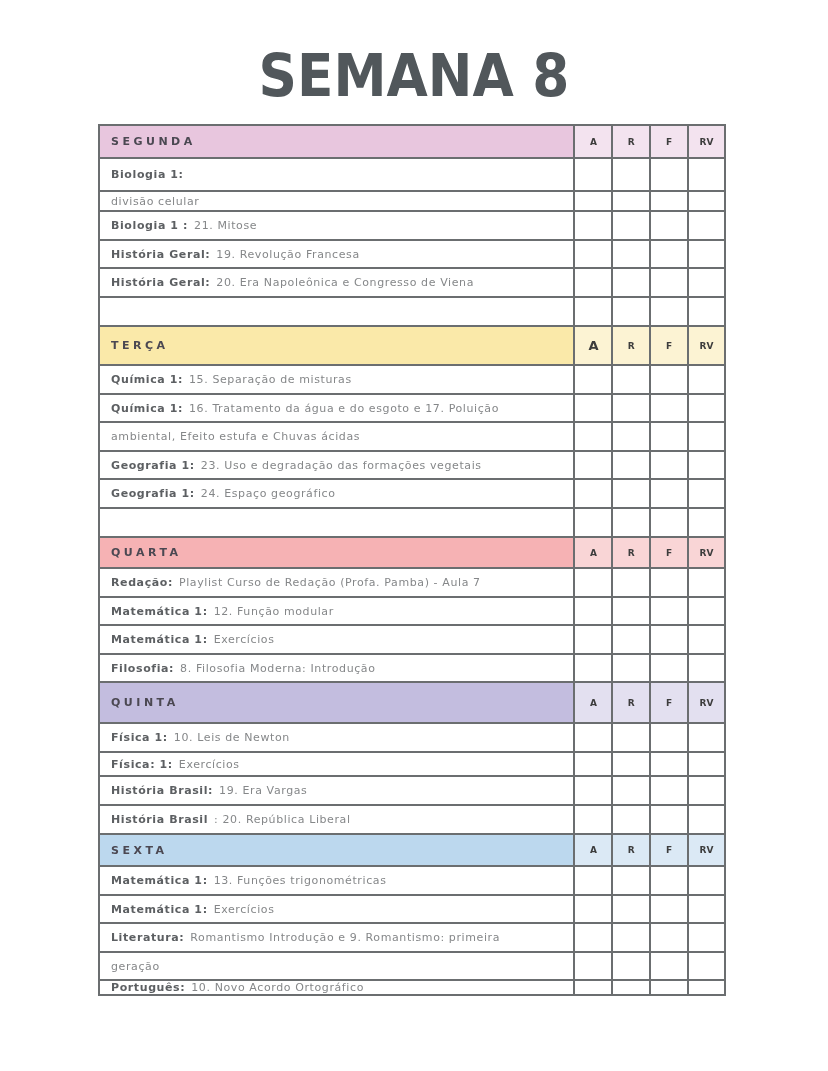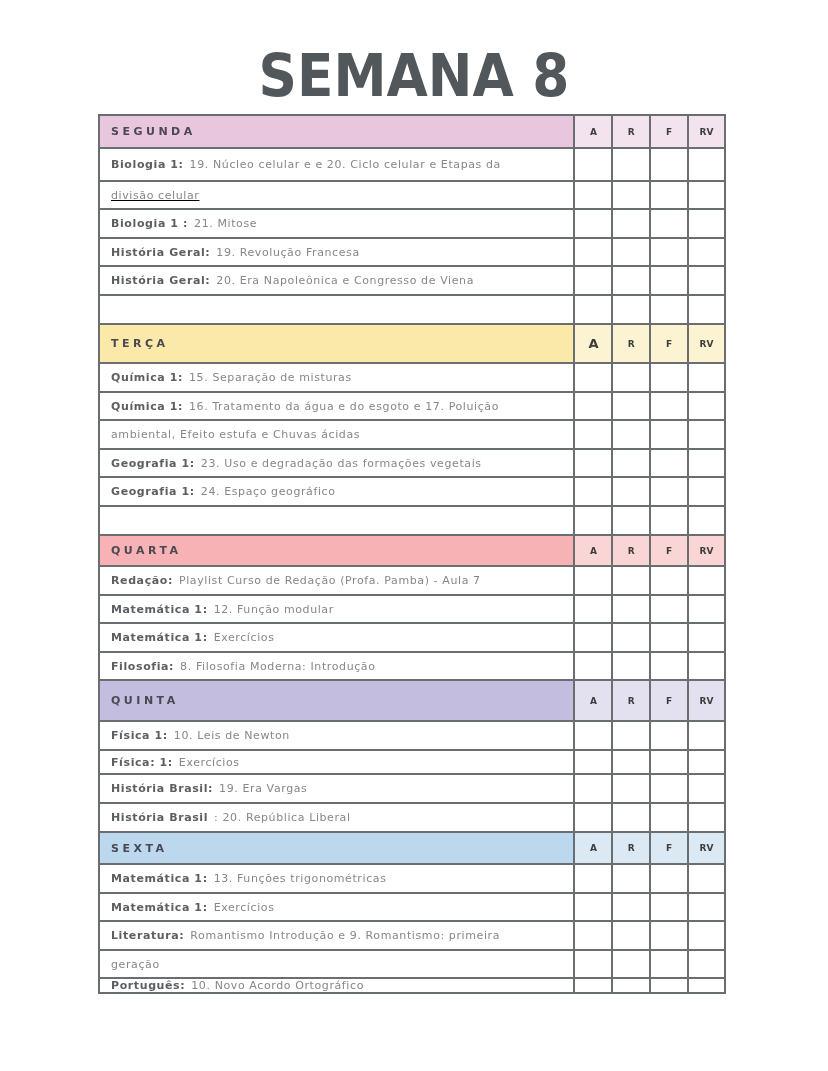--- a/index.html
+++ b/index.html
@@ -4,21 +4,21 @@
 <style>
   html, body { margin: 0; padding: 0; background: #ffffff; }
   body { width: 828px; height: 1071px; position: relative; overflow: hidden; font-family: "DejaVu Sans", sans-serif; }
   .title {
     position: absolute; top: 40px; left: 0; width: 828px; text-align: center;
     font-family: "DejaVu Sans", sans-serif; font-weight: bold;
     font-size: 58px; letter-spacing: 0px; color: #51575b; line-height: 72px;
     transform: scaleX(0.92);
   }
   .plan {
-    position: absolute; left: 98px; top: 114px; width: 628px;
+    position: absolute; left: 98px; top: 124px; width: 628px;
     border-top: 2px solid #6b6e70; border-left: 2px solid #6b6e70;
     box-sizing: border-box;
   }
   .row { display: flex; box-sizing: border-box; }
   .cell {
     box-sizing: border-box; border-right: 2px solid #6b6e70; border-bottom: 2px solid #6b6e70;
     display: flex; align-items: center;
   }
   .main { width: 477px; padding-left: 11px; font-size: 11px; color: #858789; letter-spacing: 0.6px; white-space: nowrap; overflow: hidden; }
   .chk { width: 38px; justify-content: center; }
@@ -47,28 +47,27 @@
       <div class="cell chk" style="background: rgb(243, 227, 239);">
         <span class="colh">F</span>
       </div>
       <div class="cell chk last" style="background: rgb(243, 227, 239);">
         <span class="colh">RV</span>
       </div>
     </div>
     <div class="row" style="height: 33px;">
       <div class="cell main">
         <span class="subj">Biologia 1:</span>
-        <span class="topic">19. Núcleo celular e e 20. Ciclo celular e Etapas da</span>
-      </div>
-      <div class="cell chk"></div>
-      <div class="cell chk"></div>
-      <div class="cell chk"></div>
-      <div class="cell chk last"></div>
-    </div>
-    <div class="row" style="height: 28px; text-decoration: underline;">
+      </div>
+      <div class="cell chk"></div>
+      <div class="cell chk"></div>
+      <div class="cell chk"></div>
+      <div class="cell chk last"></div>
+    </div>
+    <div class="row" style="height: 20px;">
       <div class="cell main">
         <span class="topic">divisão celular</span>
       </div>
       <div class="cell chk"></div>
       <div class="cell chk"></div>
       <div class="cell chk"></div>
       <div class="cell chk last"></div>
     </div>
     <div class="row" style="height: 29px;">
       <div class="cell main">

